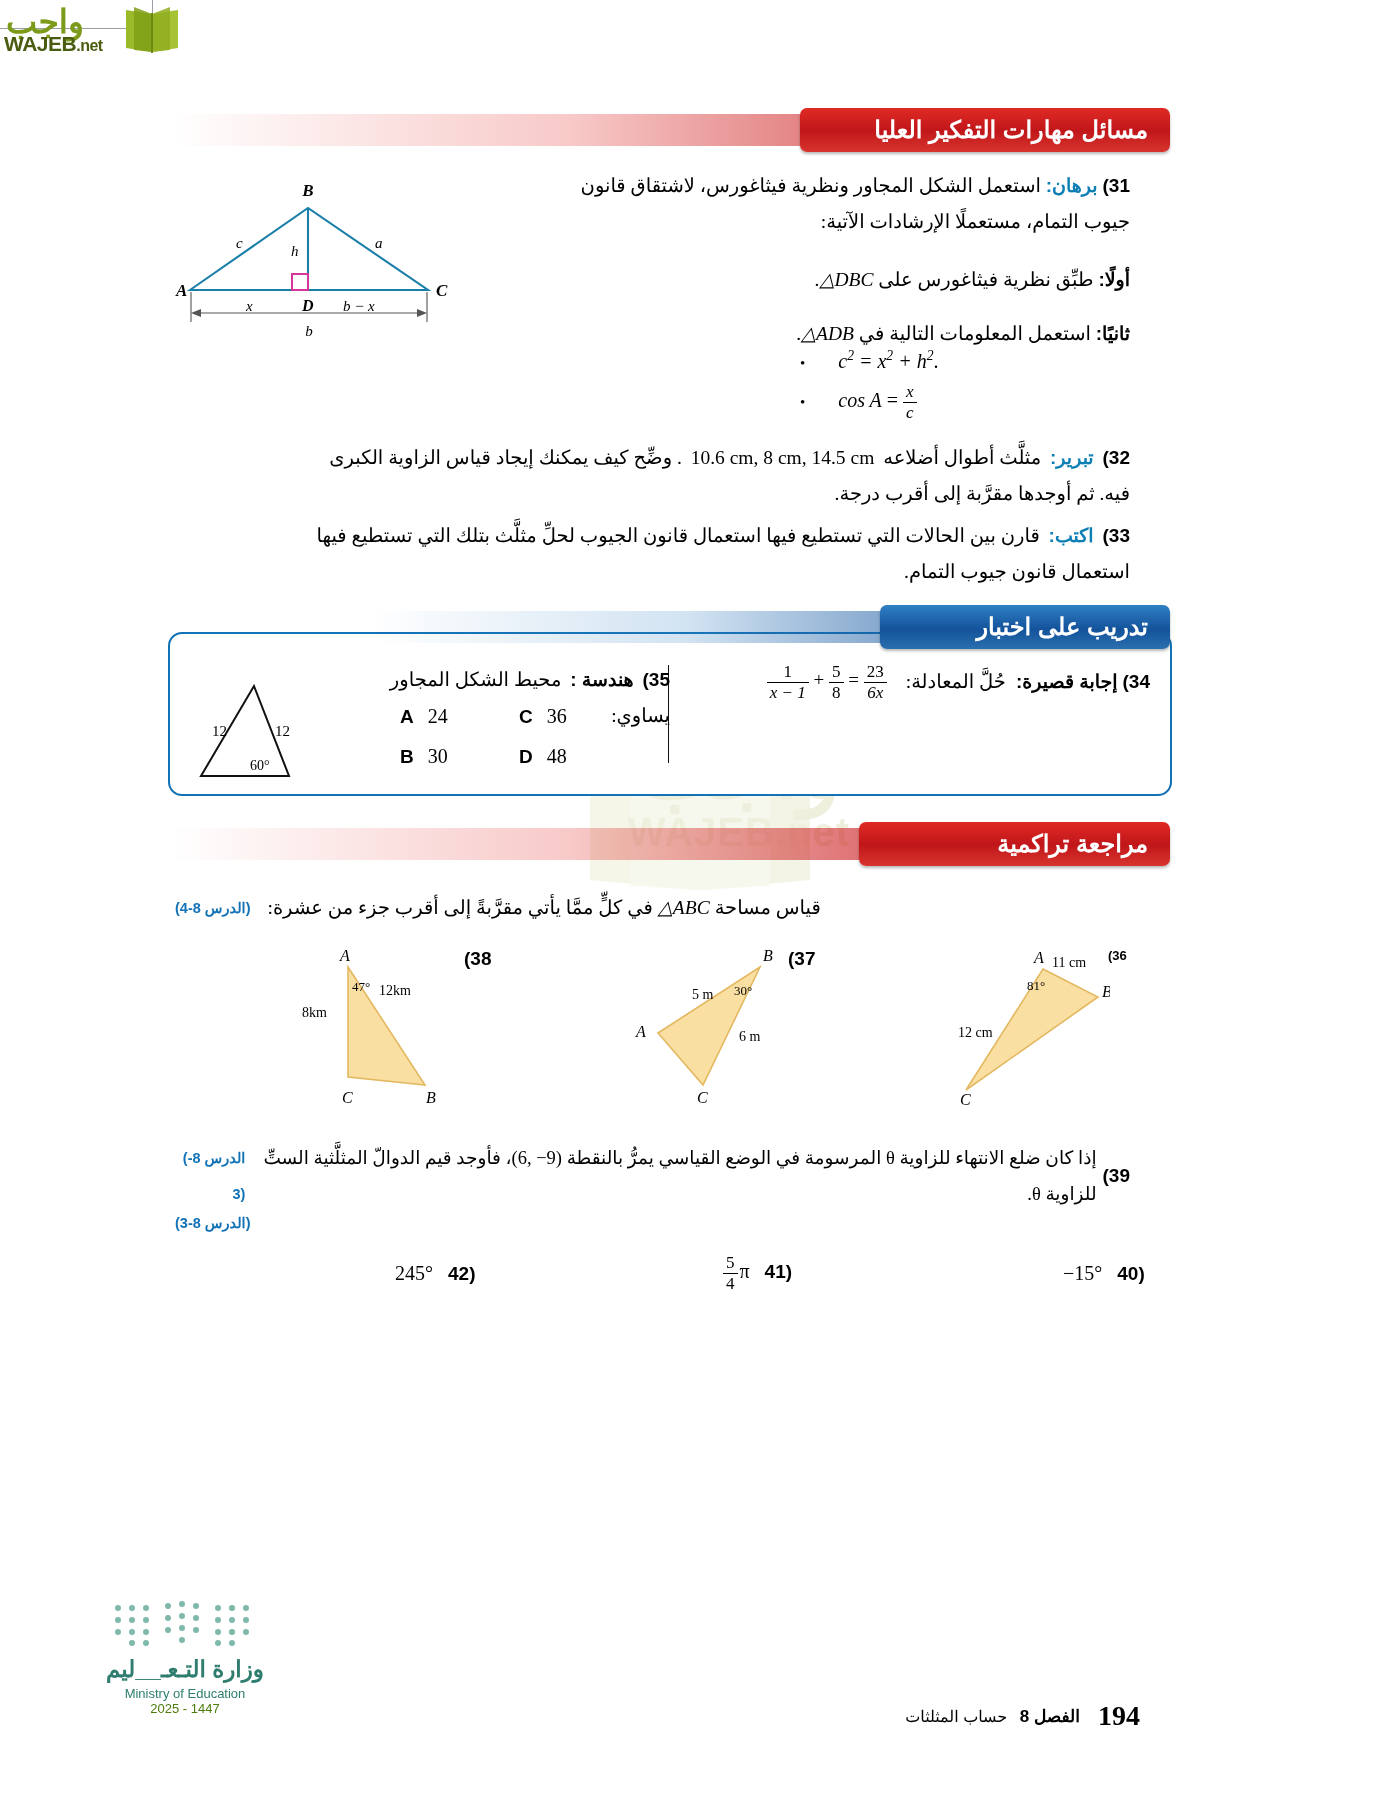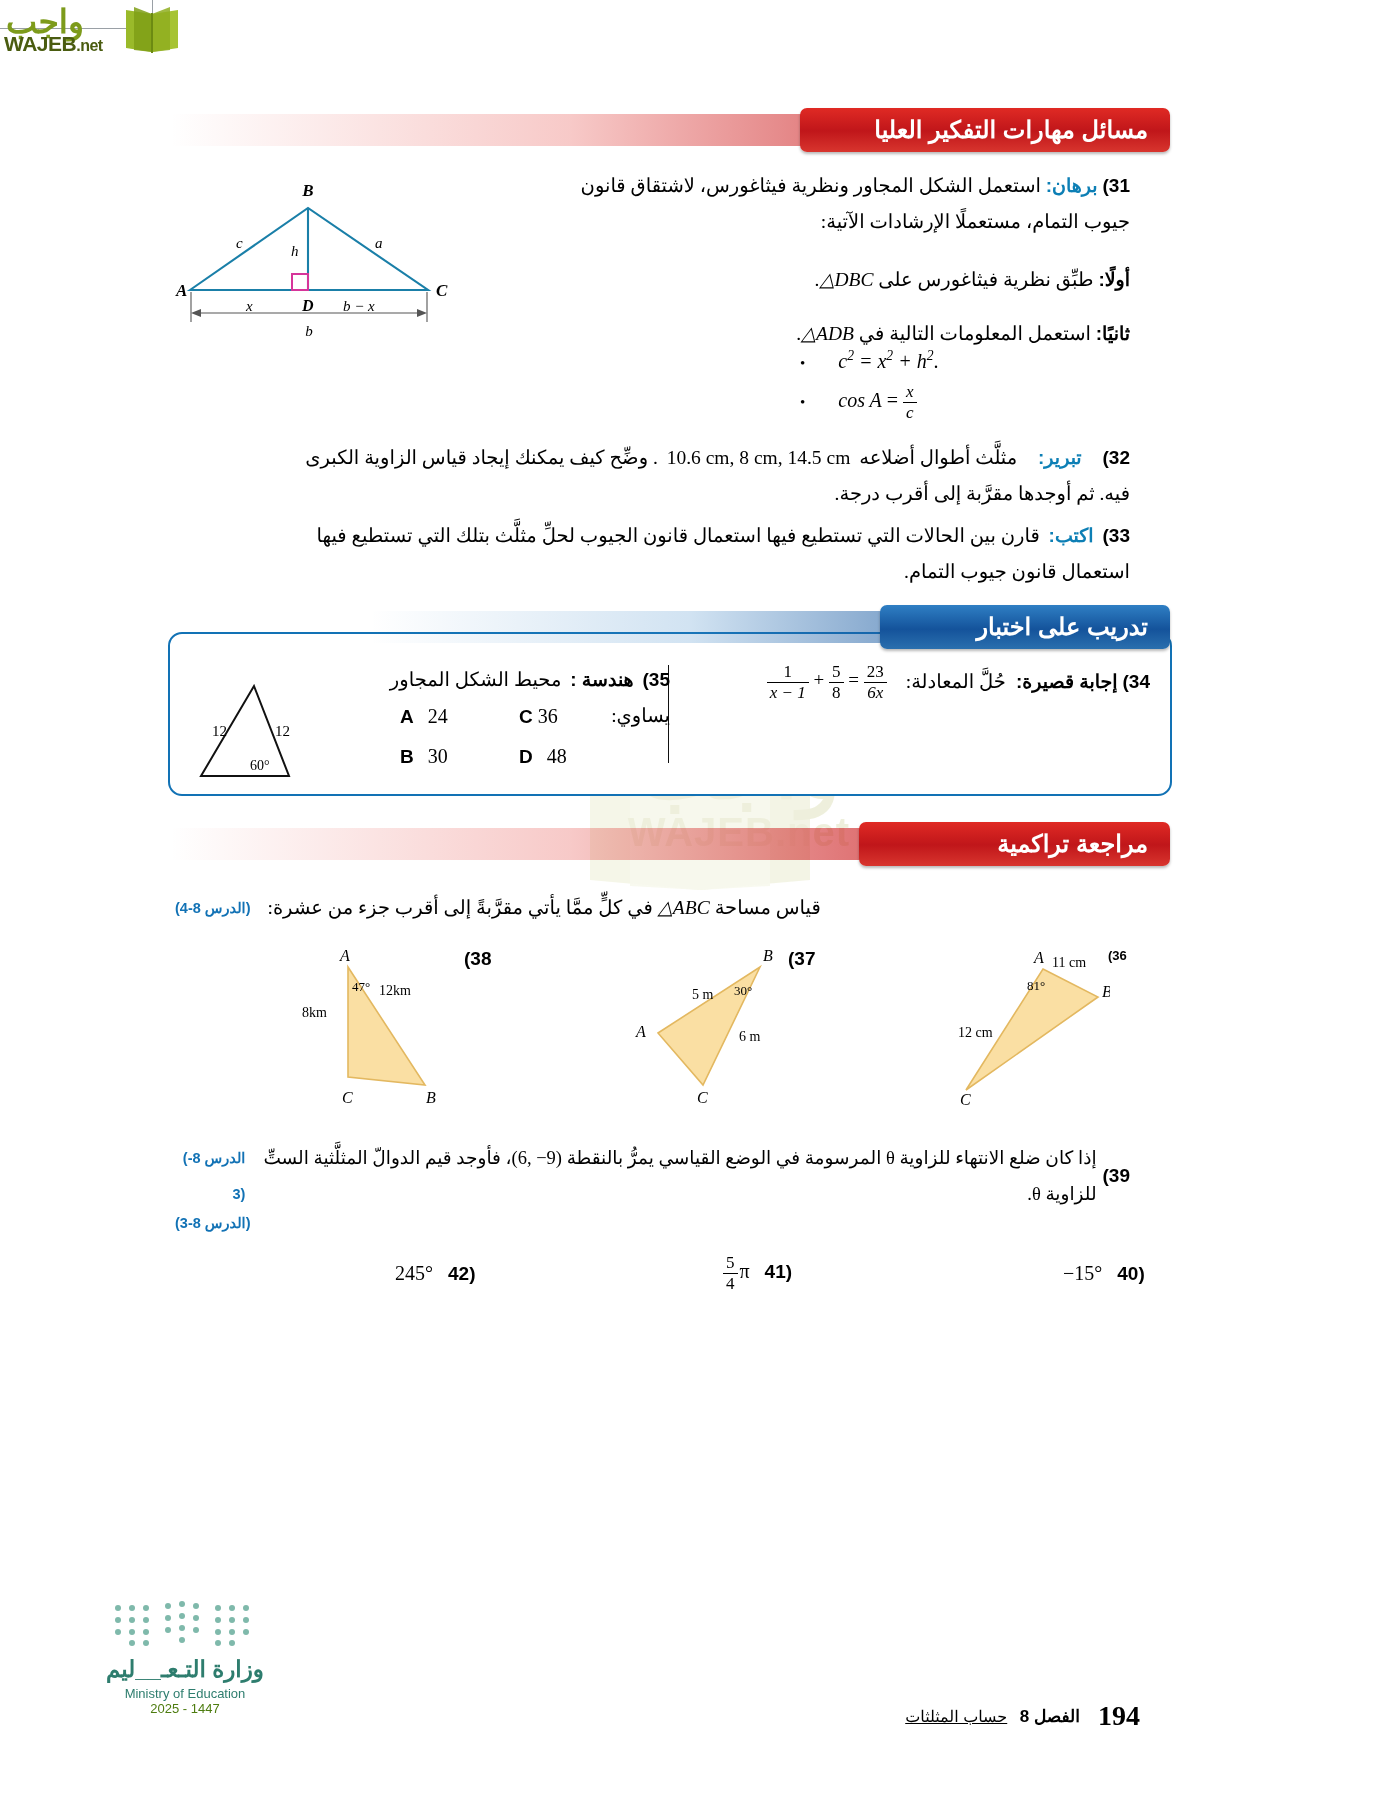--- a/index.html
+++ b/index.html
@@ -182,21 +182,21 @@
   <text x="215" y="78" font-family="Liberation Serif, serif" font-size="15" font-style="italic" fill="#000">a</text>
   <text x="131" y="86" font-family="Liberation Serif, serif" font-size="15" font-style="italic" fill="#000">h</text>
   <text x="86" y="141" font-family="Liberation Serif, serif" font-size="15" font-style="italic" fill="#000">x</text>
   <text x="183" y="141" font-family="Liberation Serif, serif" font-size="15" font-style="italic" fill="#000">b − x</text>
   <text x="149" y="166" font-family="Liberation Serif, serif" font-size="15" font-style="italic" text-anchor="middle" fill="#000">b</text>
 </svg>
 
 <div class="prob" style="left:175px;top:440px;width:955px;">
   <div>
     <span class="num">32)</span>
-    <span class="kw" style="margin:0 16px;">تبرير:</span>
+    <span class="kw" style="margin:0 4px;">تبرير:</span>
     <span>مثلَّث أطوال أضلاعه</span>
     <span class="ltr" style="margin:0 4px;">10.6 cm, 8 cm, 14.5 cm</span>
     <span>. وضِّح كيف يمكنك إيجاد قياس الزاوية الكبرى</span>
   </div>
   <div>فيه. ثم أوجدها مقرَّبة إلى أقرب درجة.</div>
 </div>
 
 <div class="prob" style="left:175px;top:518px;width:955px;">
   <div>
     <span class="num">33)</span>
@@ -248,21 +248,21 @@
 <div class="t" style="left:400px;top:705px;font-size:20px;">
   <span class="bold-sans" style="font-size:19px;">A</span>
   <span style="margin-left:9px;">24</span>
 </div>
 <div class="t" style="left:400px;top:745px;font-size:20px;">
   <span class="bold-sans" style="font-size:19px;">B</span>
   <span style="margin-left:9px;">30</span>
 </div>
 <div class="t" style="left:519px;top:705px;font-size:20px;">
   <span class="bold-sans" style="font-size:19px;">C</span>
-  <span style="">36</span>
+  <span style="margin-left:9px;">36</span>
 </div>
 <div class="t" style="left:519px;top:745px;font-size:20px;">
   <span class="bold-sans" style="font-size:19px;">D</span>
   <span style="margin-left:9px;">48</span>
 </div>
 
 <svg style="position:absolute;left:176px;top:678px;" width="150" height="110" viewBox="0 0 150 110">
   <polygon points="78,8 113,98 25,98" fill="none" stroke="#111" stroke-width="2"></polygon>
   <text x="36" y="58" font-family="Liberation Serif, serif" font-size="15" fill="#000">12</text>
   <text x="99" y="58" font-family="Liberation Serif, serif" font-size="15" fill="#000">12</text>
@@ -388,14 +388,14 @@
     </g>
   </svg>
   <span class="ar">وزارة التـعـ__ليم</span>
   <span class="en">Ministry of Education</span>
   <span class="yr">2025 - 1447</span>
 </div>
 
 <div class="pagenum" style="left:1098px;top:1700px;">194</div>
 <div class="foot-ar" style="left:900px;top:1706px;width:180px;text-align:right;">
   <b>الفصل 8</b>
-  <span style="margin-right:8px;text-decoration:underline;">حساب المثلثات</span>
+  <span style="margin-right:8px;">حساب المثلثات</span>
 </div>
 
 </body></html>

